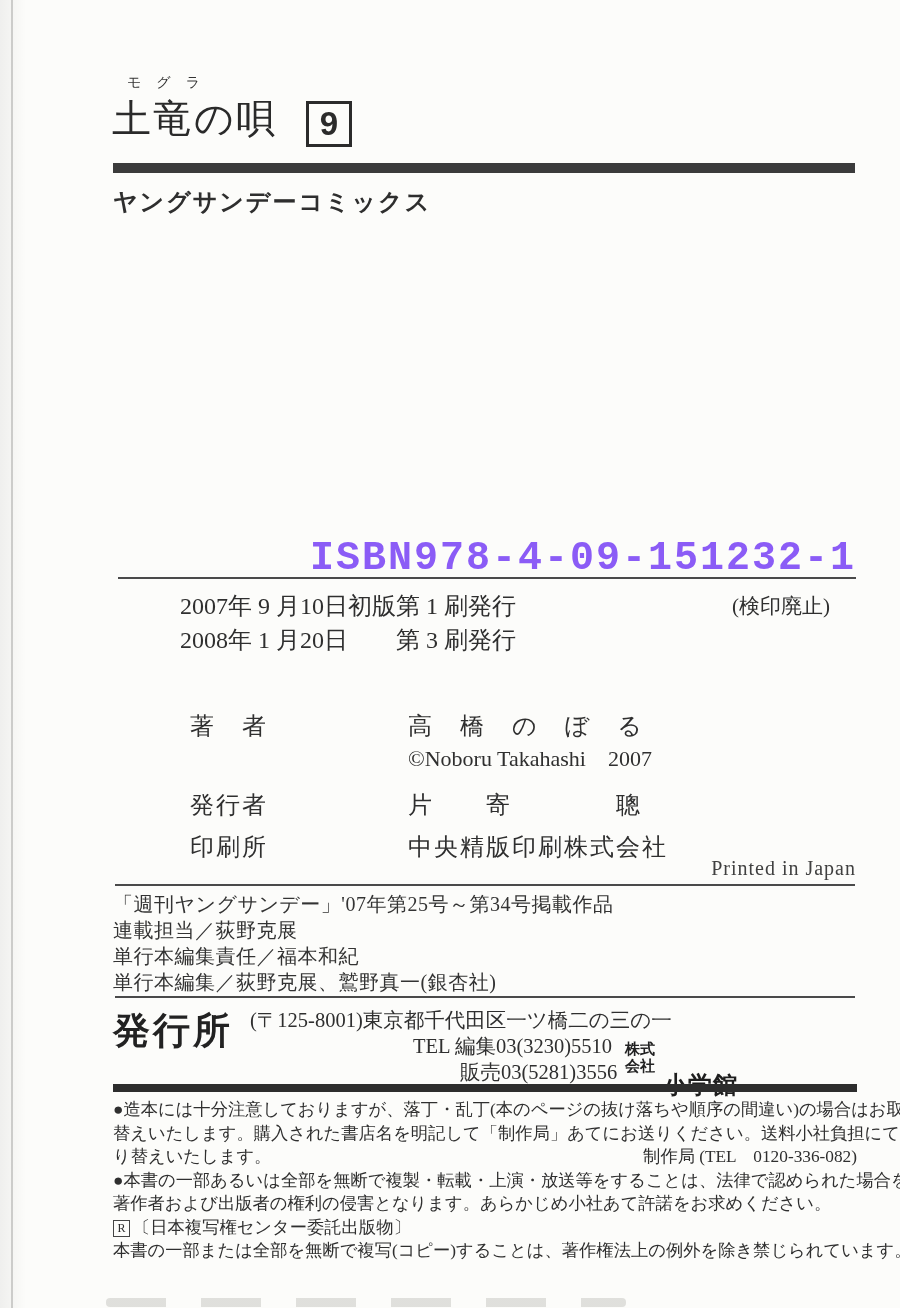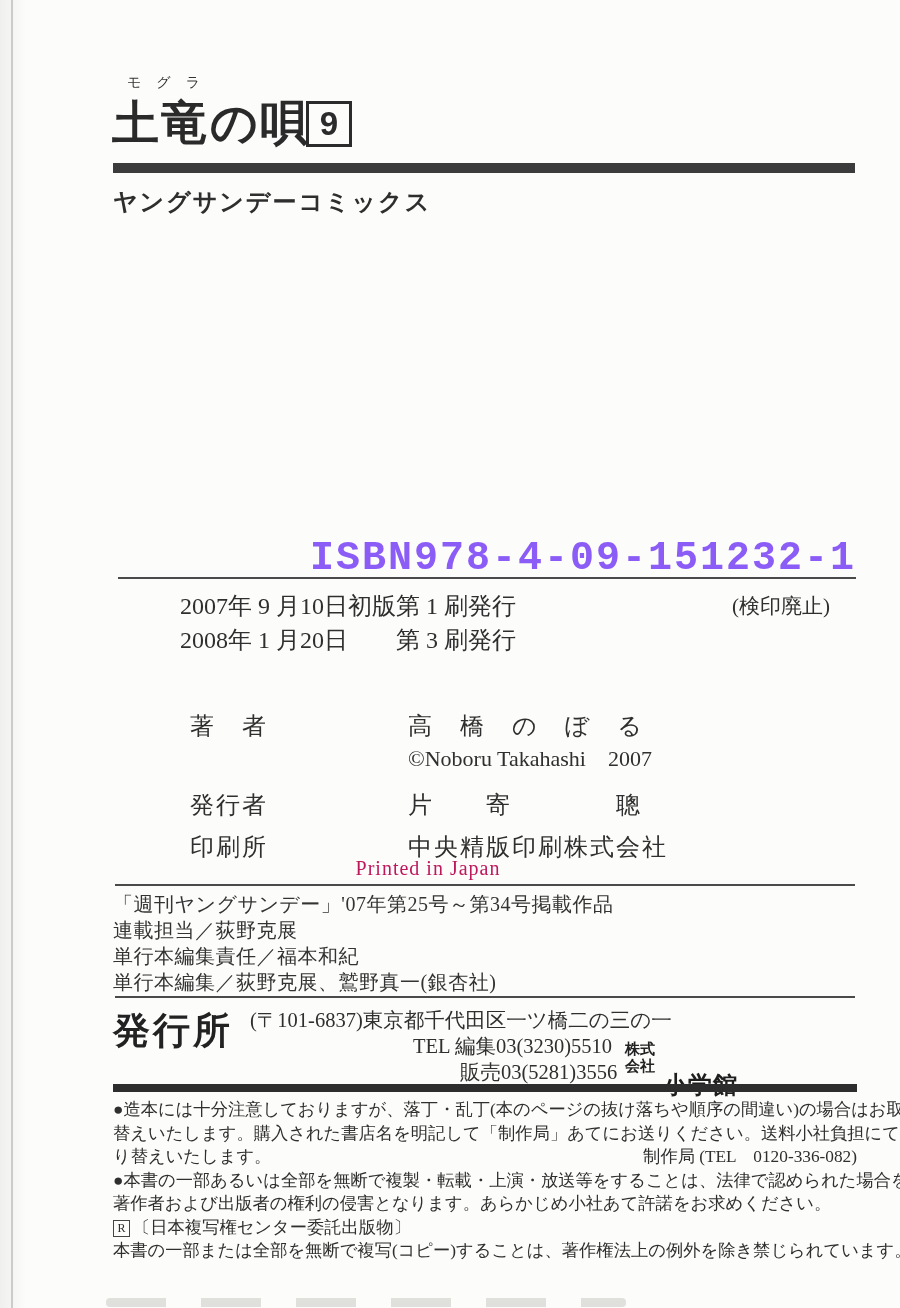--- a/index.html
+++ b/index.html
@@ -9,39 +9,39 @@
     font-family:"Liberation Serif",serif;color:#2b2b2b;
   }
   .gutter-shade{position:absolute;left:0;top:0;width:26px;height:1308px;
     background:linear-gradient(90deg,rgba(0,0,0,0.05),rgba(0,0,0,0));}
   .gutter-line{position:absolute;left:11px;top:0;width:2px;height:1308px;
     background:rgba(110,110,110,0.30);}
   .abs{position:absolute;}
   .gothic{font-family:"Liberation Sans",sans-serif;}
 
   .furigana{left:127px;top:74px;font-size:14px;letter-spacing:15px;color:#333;}
-  .title-main{left:112px;top:92px;font-size:47px;font-weight:700;letter-spacing:2px;color:#2a2a2a;}
+  .title-main{left:112px;top:92px;font-size:39px;font-weight:400;letter-spacing:2px;color:#2a2a2a;}
   .volume-badge{left:306px;top:101px;width:40px;height:40px;border:3px solid #2b2b2b;
     text-align:center;font-size:33px;line-height:40px;font-weight:700;color:#2b2b2b;}
   .rule-top{left:113px;top:163px;width:742px;height:10px;background:#3b3b3b;}
   .imprint{left:113px;top:186px;font-size:24px;font-weight:600;letter-spacing:2px;color:#2e2e2e;}
 
   .isbn{left:0;top:536px;width:856px;text-align:right;
     font-family:"Liberation Mono",monospace;font-size:40px;font-weight:600;
     letter-spacing:2px;color:#8b5cf6;}
   .isbn-rule{left:118px;top:577px;width:738px;height:2px;background:#4a4a4a;}
 
   .edition-row{left:180px;width:650px;display:flex;justify-content:space-between;
     font-size:24px;color:#2f2f2f;align-items:center;}
   .edition-note{font-size:21px;}
 
   .credit-label{left:190px;font-size:24px;letter-spacing:2px;color:#2f2f2f;}
   .credit-value{left:408px;font-size:24px;letter-spacing:2px;color:#2f2f2f;}
   .copyright{left:408px;top:744px;font-size:22px;color:#2f2f2f;}
-  .printed{left:0;top:857px;width:856px;text-align:center;font-size:20px;letter-spacing:1px;color:#be185d;}
+  .printed{left:0;top:857px;width:856px;text-align:right;font-size:20px;letter-spacing:1px;color:#404040;}
 
   .rule-thin{height:2px;background:#4a4a4a;}
   .serial{left:113px;font-size:20px;color:#333;letter-spacing:0.5px;}
 
   .pub-label{left:113px;top:1006px;font-size:37px;font-weight:700;letter-spacing:3px;color:#222;}
   .pub-address{left:250px;top:1006px;font-size:20.5px;color:#2f2f2f;}
   .pub-tel1{left:413px;top:1032px;font-size:20.5px;color:#2f2f2f;}
   .pub-tel2{left:460px;top:1058px;font-size:20.5px;color:#2f2f2f;}
   .company-type{left:625px;top:1040px;font-size:15px;font-weight:700;line-height:17px;color:#222;}
   .company-name{left:663px;top:1037px;font-size:24px;font-weight:700;letter-spacing:1px;color:#1e1e1e;margin-top:32px;}
@@ -99,21 +99,21 @@
   <div class="abs printed">Printed in Japan</div>
   <div class="abs rule-thin" style="left:115px;top:884px;width:740px;"></div>
 
   <div class="abs serial" style="top:891px;">「週刊ヤングサンデー」'07年第25号～第34号掲載作品</div>
   <div class="abs serial" style="top:943px;">単行本編集責任／福本和紀</div>
   <div class="abs serial" style="top:917px;">連載担当／荻野克展</div>
   <div class="abs serial" style="top:969px;">単行本編集／荻野克展、鷲野真一(銀杏社)</div>
   <div class="abs rule-thin" style="left:115px;top:996px;width:740px;"></div>
 
   <div class="abs pub-label gothic">発行所</div>
-  <div class="abs pub-address">(〒101-6837)東京都千代田区一ツ橋二の三の一</div>
+  <div class="abs pub-address">(〒125-8001)東京都千代田区一ツ橋二の三の一</div>
   <div class="abs pub-tel1">TEL 編集03(3230)5510</div>
   <div class="abs pub-tel2">販売03(5281)3556</div>
   <div class="abs company-type gothic">
     <div>株式</div>
     <div>会社</div>
   </div>
   <div class="abs company-name gothic">小学館</div>
   <div class="abs rule-bottom"></div>
 
   <div class="abs notices">

